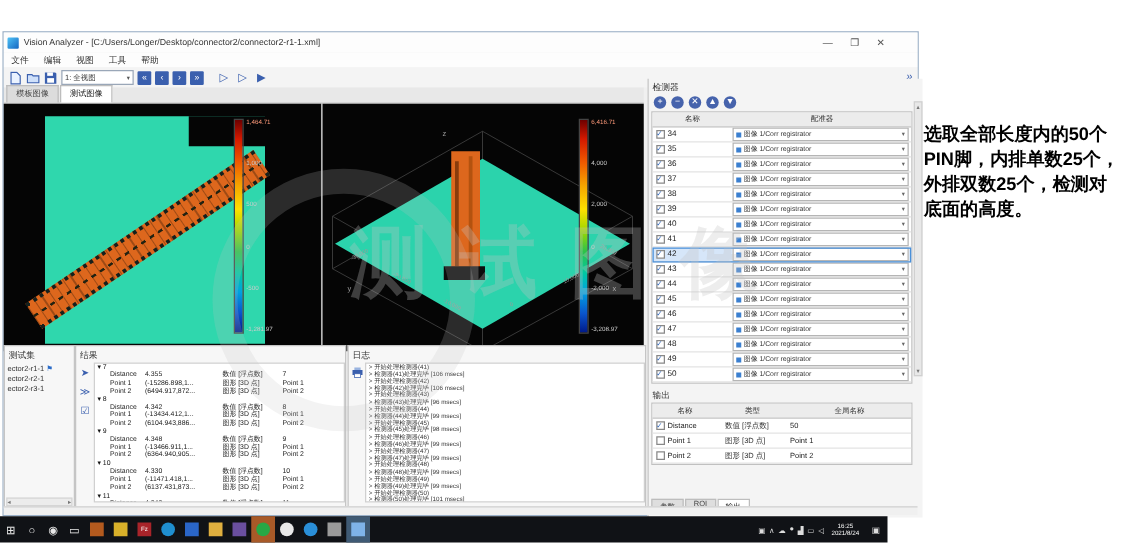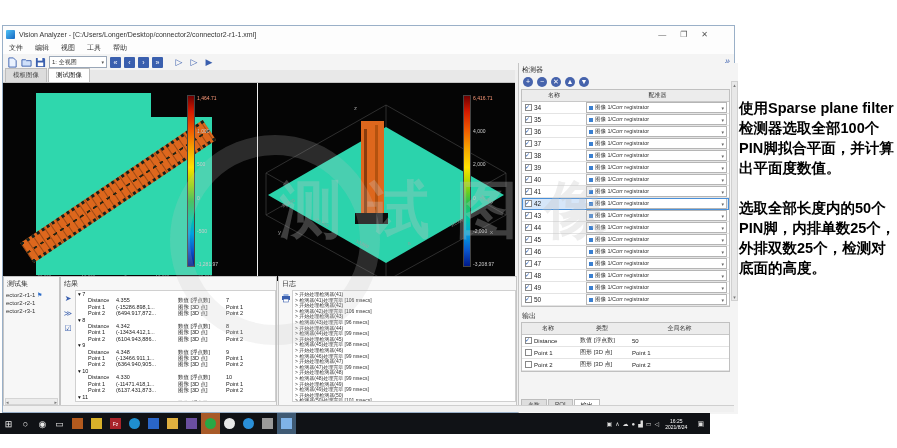--- a/index.html
+++ b/index.html
@@ -762,21 +762,20 @@
             <div>&gt; 检测器(50)处理完毕 [101 msecs]</div>
 
         </div>
       </div>
     </div>
 
     <div class="statusbar"></div>
   </div>
 
   <div class="annotation">
-    <p>使用Sparse plane filter检测器选取全部100个PIN脚拟合平面，并计算出平面度数值。</p>
     <p>选取全部长度内的50个PIN脚，内排单数25个，外排双数25个，检测对底面的高度。</p>
   </div>
 
   <div class="watermark">
     <div class="wm-circle"></div>
     <div class="wm-cn">测试图像</div>
   </div>
 
   <div class="taskbar">
 

